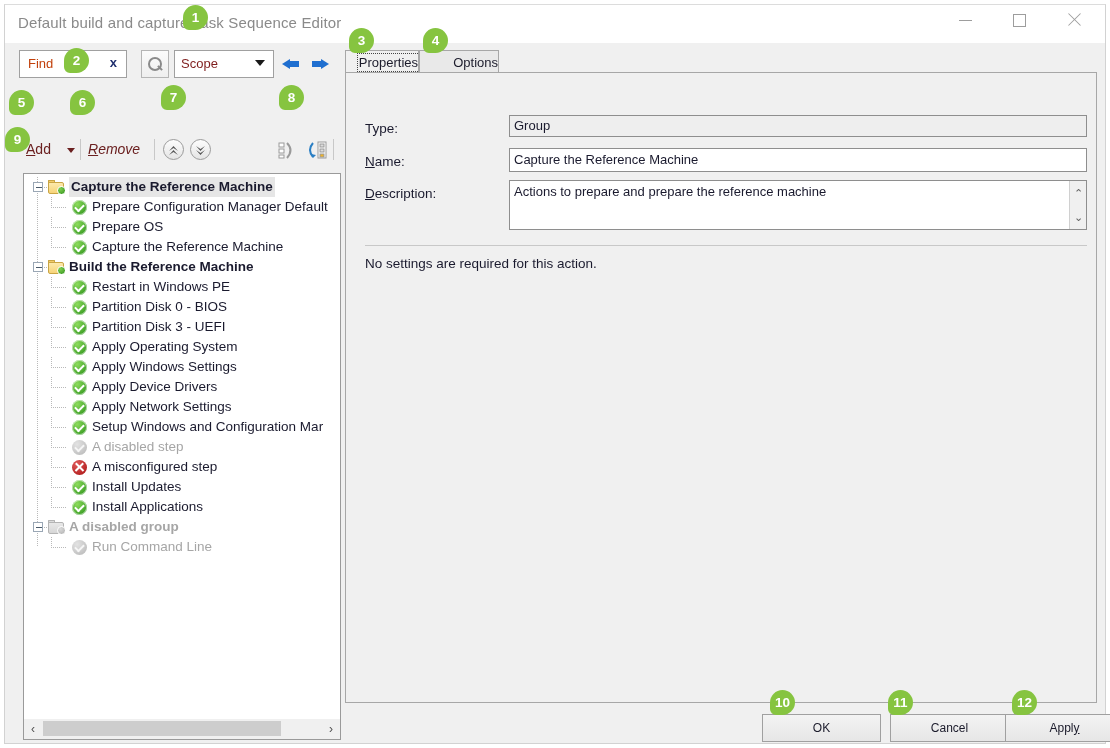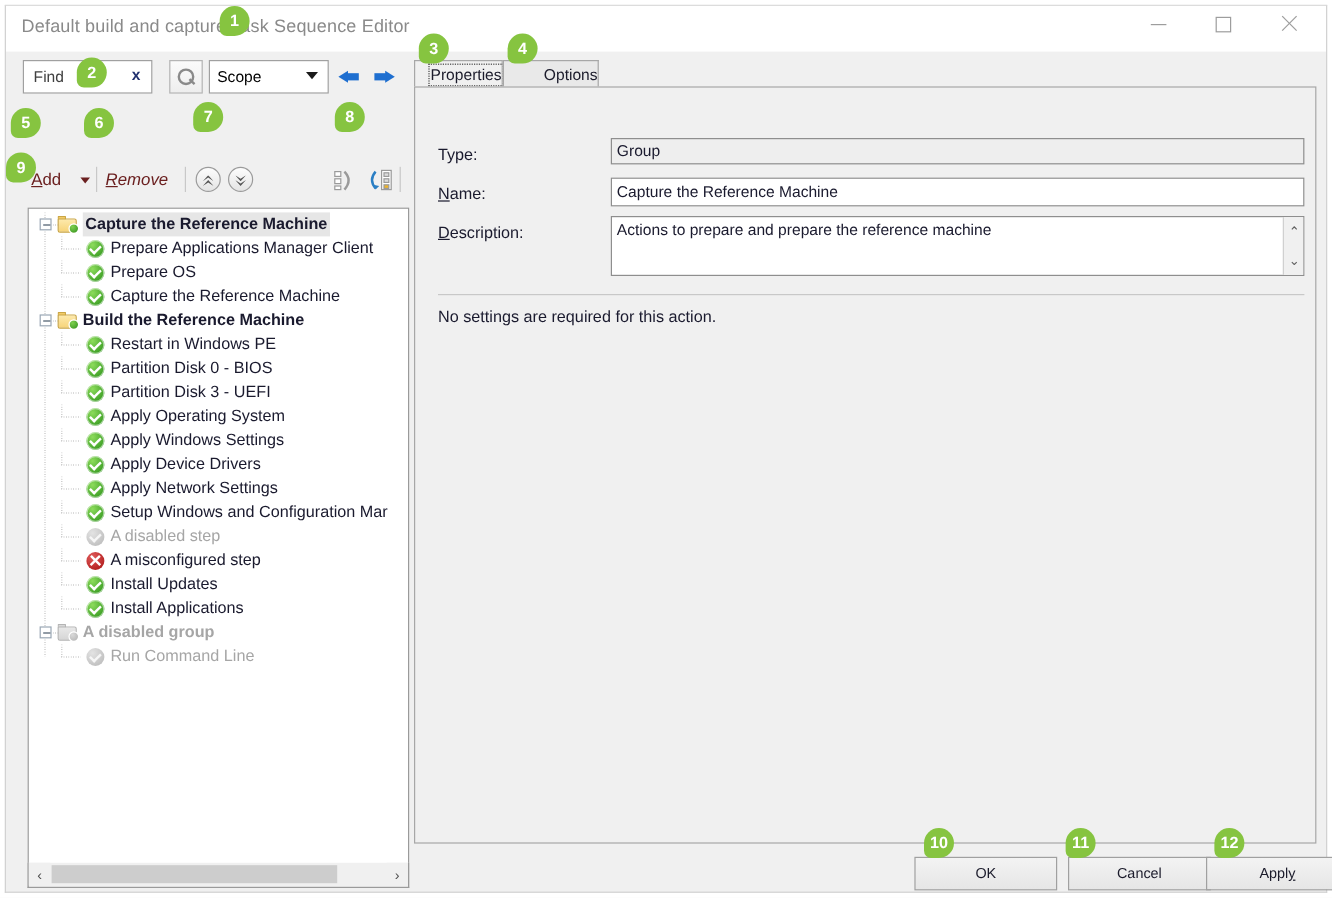--- a/index.html
+++ b/index.html
@@ -62,21 +62,21 @@
 
   #find-box {
     position: absolute; left: 5px; top: 0;
     width: 108px; height: 28px;
     background: #ffffff;
     border: 1px solid #a0a0a0;
     display: flex; align-items: center;
   }
   #find-placeholder {
     position: absolute; left: 8px; top: 5px;
-    font-size: 13px; color: #404040;
+    font-size: 13px; color: #c2410c;
   }
   #find-clear {
     position: absolute; right: 9px; top: 4px;
     font-size: 13px; color: #1f2f6e; font-weight: bold;
   }
   #find-search-btn {
     position: absolute; left: 127px; top: 0;
     width: 28px; height: 28px;
     background: linear-gradient(#fbfbfb,#eeeeee);
     border: 1px solid #b5b5b5;
@@ -93,21 +93,21 @@
     content: ""; position: absolute; left: 9px; top: 10px;
     width: 6px; height: 2px; background: #8a8a8a; transform: rotate(45deg);
   }
   #scope-select {
     position: absolute; left: 160px; top: 0;
     width: 100px; height: 28px;
     background: #ffffff; border: 1px solid #a0a0a0;
   }
   #scope-label {
     position: absolute; left: 6px; top: 5px;
-    font-size: 13px; color: #000000;
+    font-size: 13px; color: #7f1d1d;
   }
   #scope-caret {
     position: absolute; right: 8px; top: 9px;
     width: 0; height: 0;
     border-left: 5px solid transparent;
     border-right: 5px solid transparent;
     border-top: 6px solid #1a1a1a;
   }
   .nav-btn {
     position: absolute; top: 0;
@@ -440,21 +440,21 @@
               <span class="body"></span>
               <span class="badge"></span>
             </span>
             <span class="lbl">Capture the Reference Machine</span>
           </div>
           <div class="trow ">
             <span class="dotline-h" style="left: 27px; top: 10px; width: 16px;"></span>
             <span class="dotline-v" style="left: 27px; top: 0px; height: 11px;"></span>
             <span style="display: inline-block; flex: 0 0 auto; width: 48px;"></span>
             <span class="sicon ok"></span>
-            <span class="lbl">Prepare Applications Manager Client</span>
+            <span class="lbl">Prepare Configuration Manager Default</span>
           </div>
           <div class="trow ">
             <span class="dotline-h" style="left: 27px; top: 10px; width: 16px;"></span>
             <span class="dotline-v" style="left: 27px; top: 0px; height: 11px;"></span>
             <span style="display: inline-block; flex: 0 0 auto; width: 48px;"></span>
             <span class="sicon ok"></span>
             <span class="lbl">Prepare OS</span>
           </div>
           <div class="trow ">
             <span class="dotline-h" style="left: 27px; top: 10px; width: 16px;"></span>

